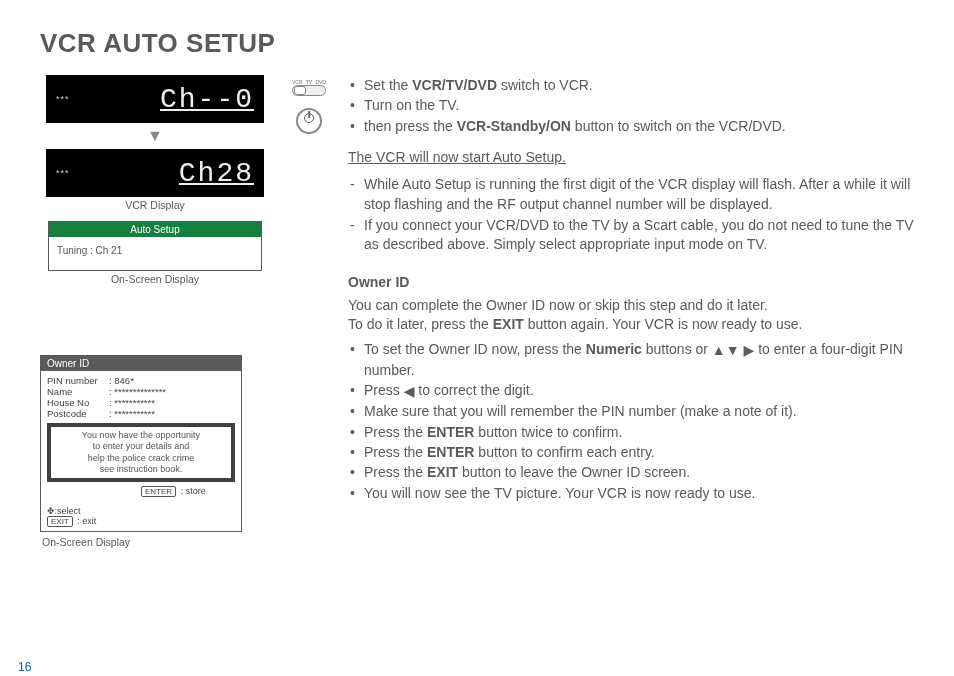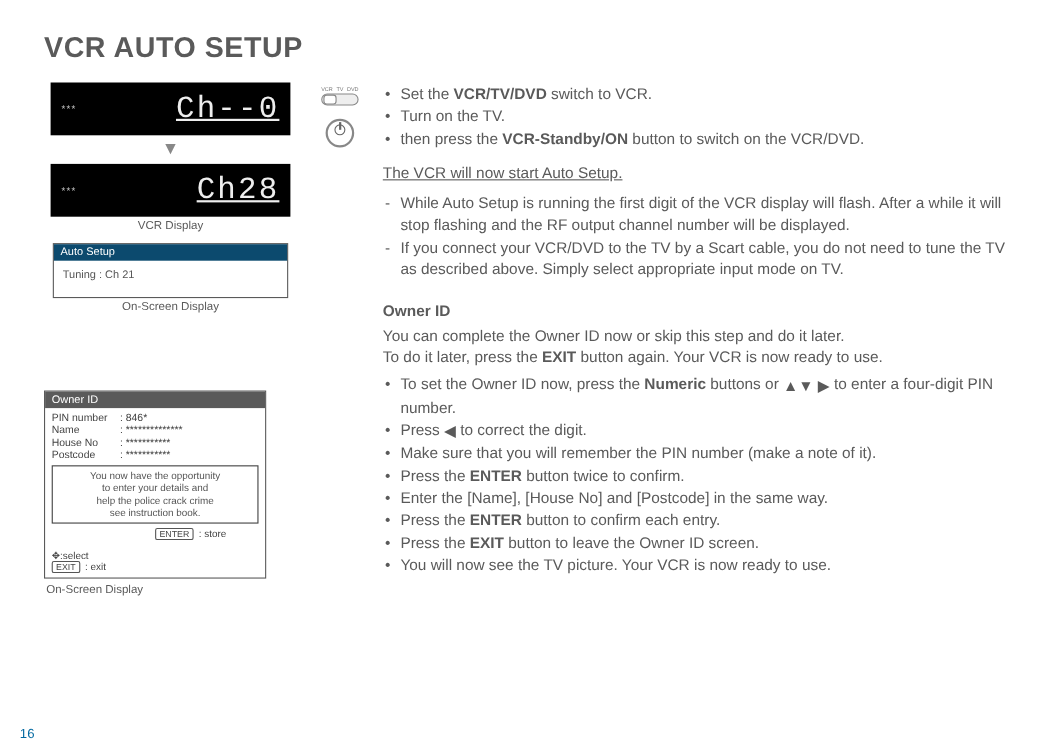--- a/index.html
+++ b/index.html
@@ -9,28 +9,28 @@
   .iconcol{width:42px;flex:0 0 42px;padding-top:4px;}
   .right{flex:1;font-size:14px;line-height:1.38;}
   h1{font-size:26px;font-weight:700;letter-spacing:0.5px;margin:0 0 16px 0;color:#5a5a5a;}
   .vcrpanel{background:#000;color:#fff;height:48px;display:flex;align-items:center;padding:0 10px;box-sizing:border-box;margin:0 6px;}
   .vcrpanel .dots{font-size:9px;letter-spacing:1px;color:#ccc;margin-right:auto;}
   .vcrpanel .seg{font-family:"Courier New",monospace;font-size:28px;letter-spacing:2px;color:#eee;text-decoration:underline;}
   .downarr{text-align:center;margin:4px 0;color:#888;font-size:16px;}
   .cap{font-size:10.5px;text-align:center;margin:2px 0 10px 0;color:#5a5a5a;}
   .capL{font-size:10.5px;margin:4px 0 10px 2px;color:#5a5a5a;}
   .osd{border:1px solid #5a5a5a;margin:6px 8px 0 8px;background:#fff;}
-  .osd .bar{background:#0c4a6e;color:#fff;font-size:10px;padding:2px 6px;}
+  .osd .bar{background:#15803d;color:#fff;font-size:10px;padding:2px 6px;text-align:center;}
   .osd .body{padding:8px 8px 14px 8px;font-size:10px;color:#555;}
   .owner{border:1px solid #5a5a5a;margin-top:70px;background:#fff;width:200px;}
   .owner .hdr{background:#5a5a5a;color:#fff;font-size:10px;padding:2px 6px;}
   .owner .fields{padding:4px 6px 2px 6px;font-size:9.5px;color:#444;}
   .owner .fields div{display:flex;}
   .owner .fields .lab{width:62px;}
-  .owner .msgbox{border:1px solid #404040;margin:2px 6px 4px 6px;padding:3px 4px;text-align:center;font-size:9px;color:#555;line-height:1.25;}
+  .owner .msgbox{border:4px solid #404040;margin:2px 6px 4px 6px;padding:3px 4px;text-align:center;font-size:9px;color:#555;line-height:1.25;}
   .owner .foot{font-size:9px;padding:0 6px 4px 6px;color:#444;display:flex;flex-wrap:wrap;}
   .kbox{border:1px solid #555;border-radius:2px;padding:0 3px;font-size:8px;display:inline-block;margin-right:2px;}
   .switch{width:34px;margin:0 auto;}
   .switch .labels{display:flex;justify-content:space-between;font-size:5px;color:#777;}
   .switch .body{border:1px solid #888;border-radius:8px;height:9px;position:relative;background:#eee;}
   .switch .knob{position:absolute;left:1px;top:0;width:10px;height:7px;border:1px solid #888;border-radius:3px;background:#fff;}
   .pwrbtn{width:22px;height:22px;border:2px solid #888;border-radius:50%;margin:12px auto 0;position:relative;}
   .pwrbtn:before{content:"";position:absolute;left:50%;top:3px;width:8px;height:8px;border:1.5px solid #666;border-radius:50%;transform:translateX(-50%);}
   .pwrbtn:after{content:"";position:absolute;left:50%;top:1px;width:1.5px;height:7px;background:#666;transform:translateX(-50%);}
   ul.b{list-style:none;padding:0;margin:0;}
@@ -136,21 +136,20 @@
       <div><span>To do it later, press the </span><b>EXIT</b><span> button again. Your VCR is now ready to use.</span></div>
       <ul class="b" style="margin-top:6px;">
         <li>
           <span>To set the Owner ID now, press the </span><b>Numeric</b><span> buttons or </span>
           <span class="tri">▲</span><span class="tri">▼</span> <span class="tri">▶</span>
           <span> to enter a four-digit PIN number.</span>
         </li>
         <li><span>Press </span><span class="tri">◀</span><span> to correct the digit.</span></li>
         <li>Make sure that you will remember the PIN number (make a note of it).</li>
         <li><span>Press the </span><b>ENTER</b><span> button twice to confirm.</span></li>
-        <li>Enter the [Name], [House No] and [Postcode] in the same way.</li>
         <li><span>Press the </span><b>ENTER</b><span> button to confirm each entry.</span></li>
         <li><span>Press the </span><b>EXIT</b><span> button to leave the Owner ID screen.</span></li>
         <li>You will now see the TV picture. Your VCR is now ready to use.</li>
       </ul>
     </div>
   </div>
   <div class="pgnum">16</div>
 </div>
 
 </body></html>

